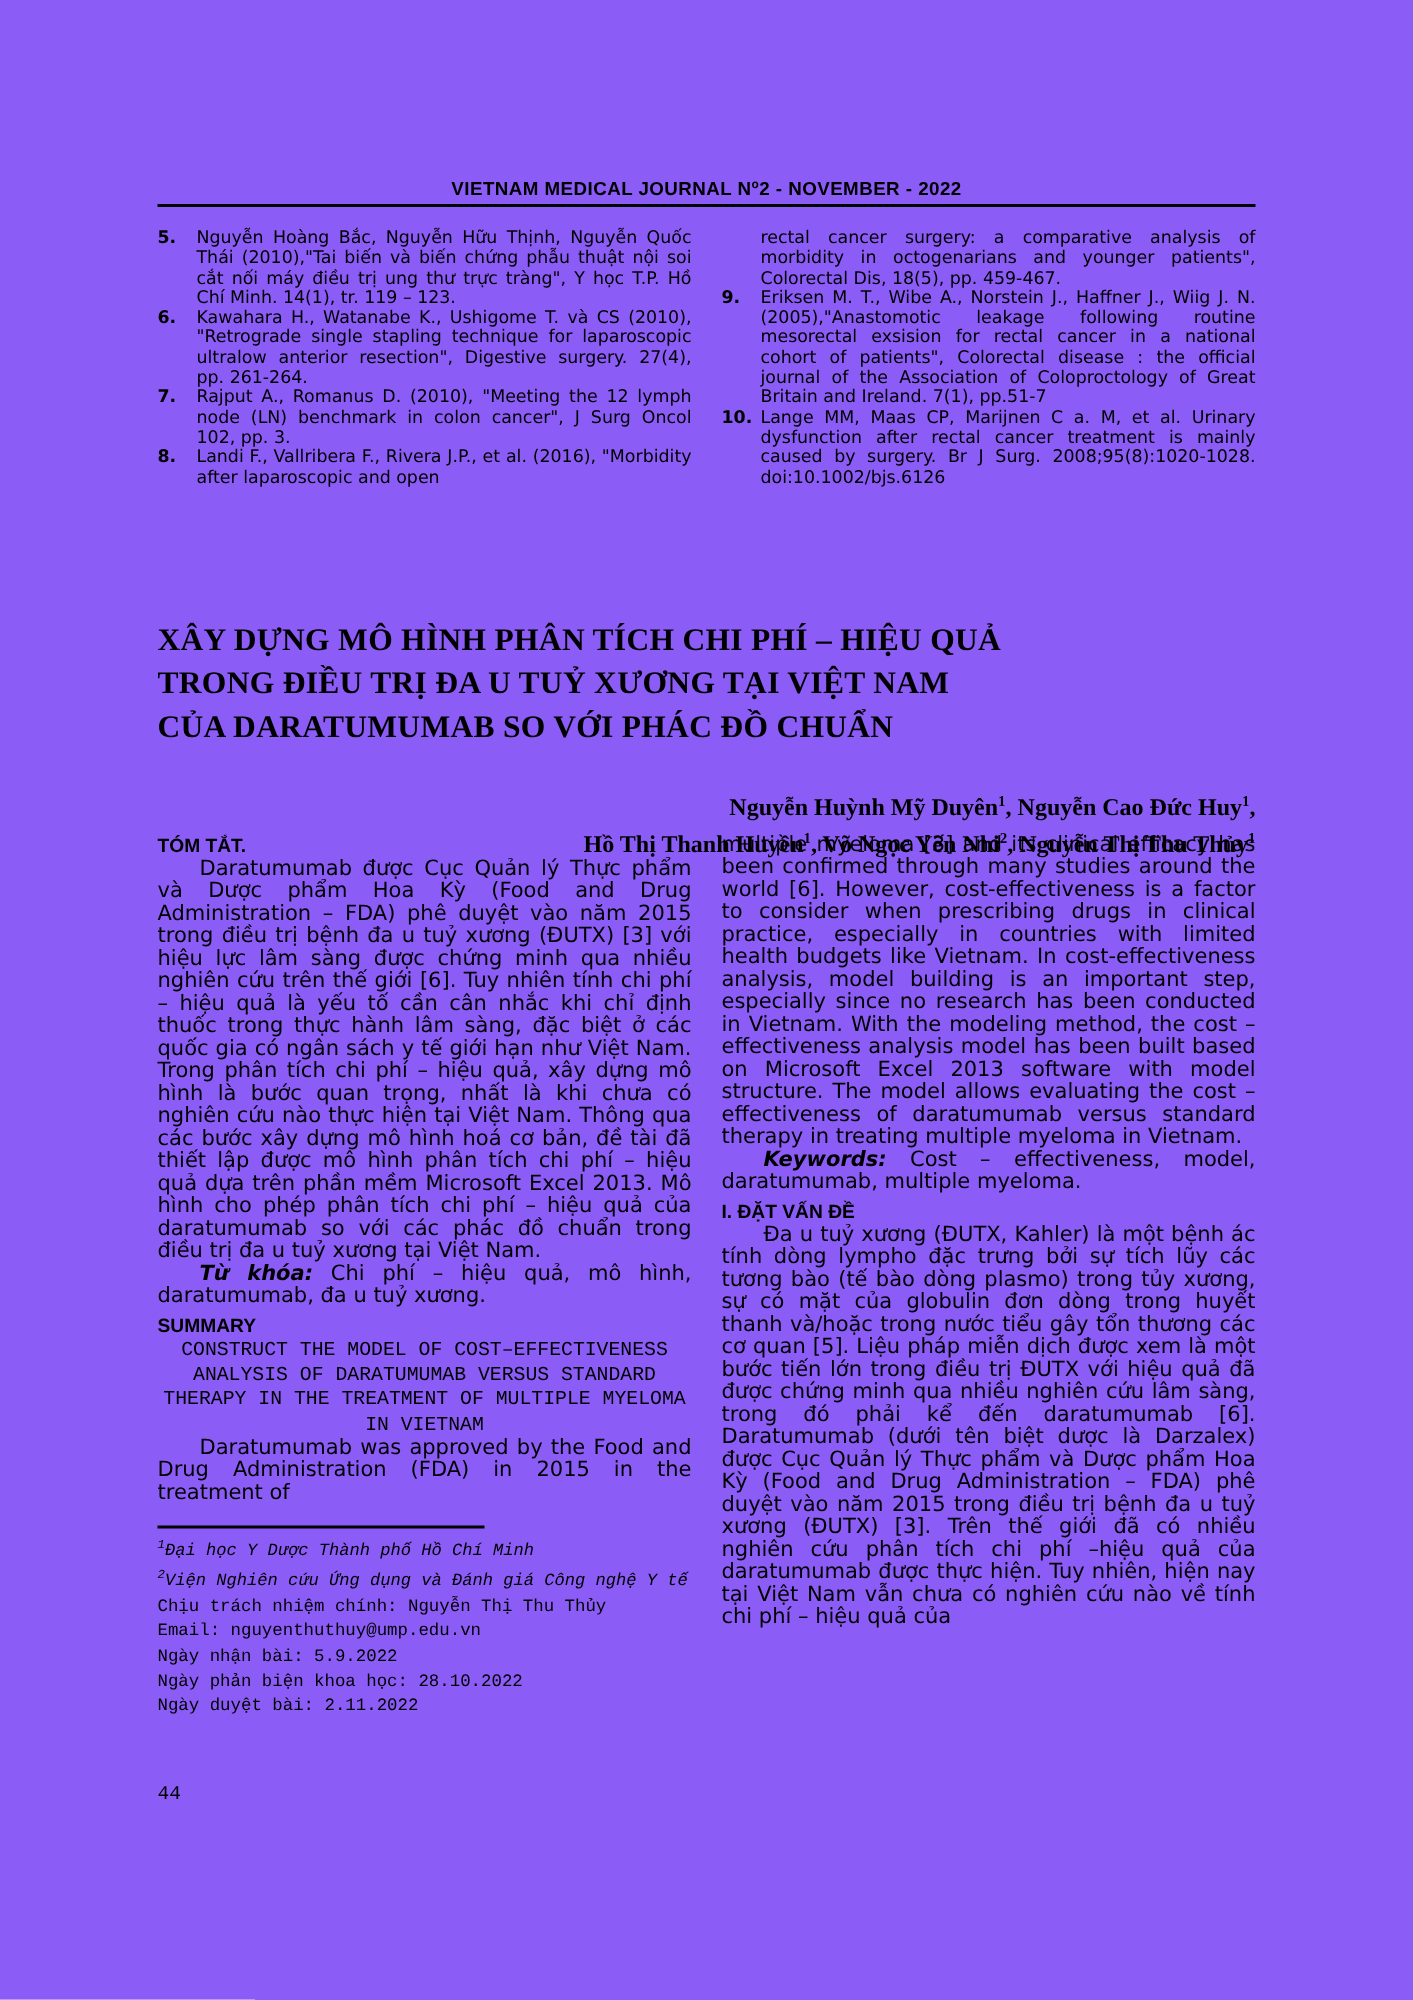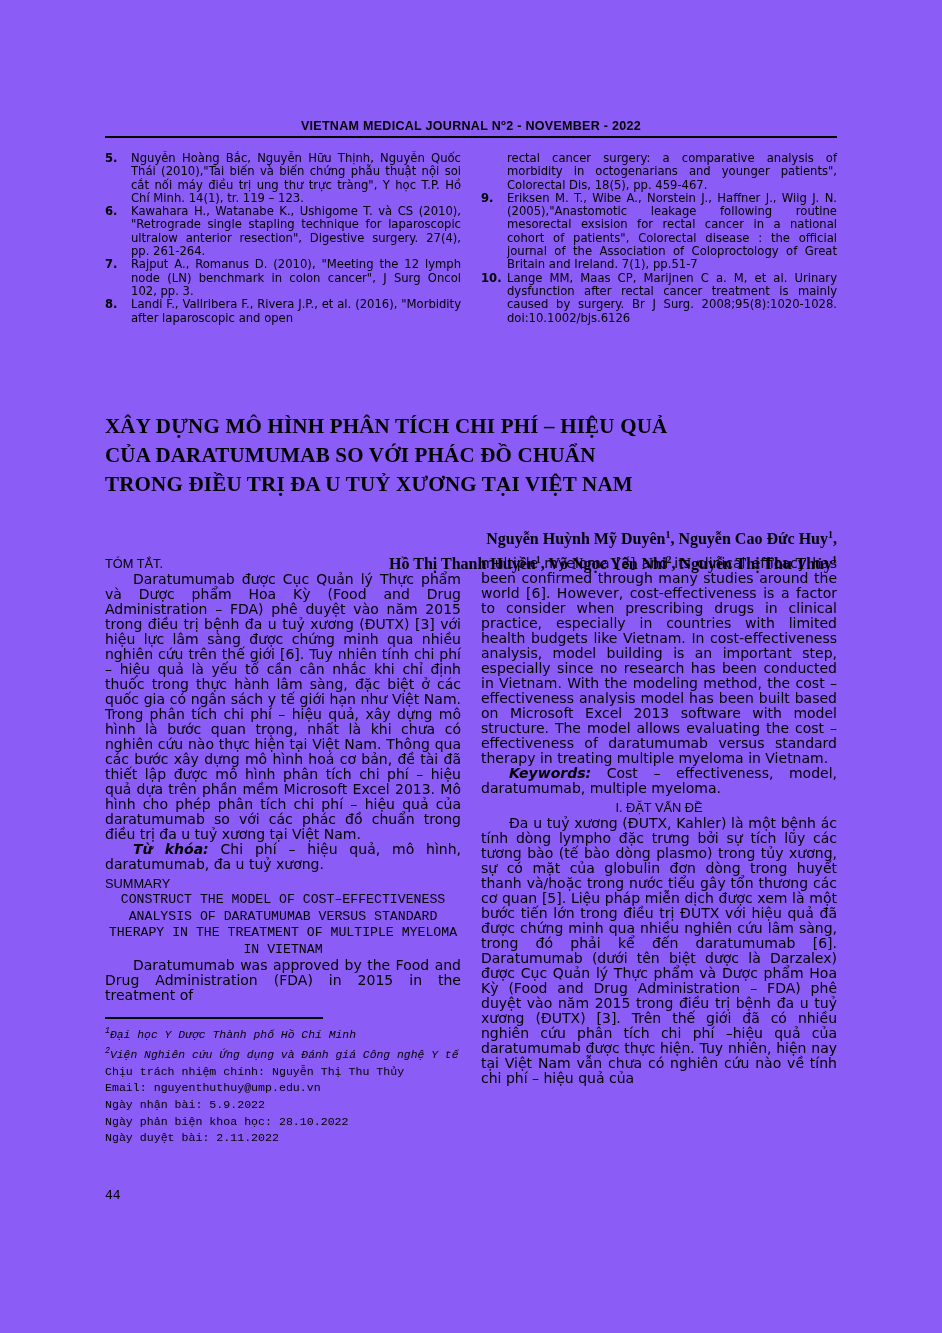--- a/index.html
+++ b/index.html
@@ -118,21 +118,21 @@
   .p {
     font-size: 14px;
     line-height: 15.0px;
     text-align: justify;
     margin: 0;
     font-family: "DejaVu Sans", sans-serif;
   }
   .p.indent { text-indent: 28px; }
   .sec-head {
     font-size: 12.8px;
-    font-weight: normal;
+    font-weight: bold;
     line-height: 16px;
     font-family: "Liberation Sans", sans-serif;
     margin: 0;
   }
   .eng-title {
     font-size: 13.2px;
     line-height: 16.5px;
     text-align: center;
     font-family: Liberation Mono, monospace;
     margin: 0;
@@ -221,42 +221,42 @@
       <div class="ref">
         <span class="num">10.</span>
         <span class="body"><b>Lange MM, Maas CP, Marijnen C a. M, et al.</b><span> Urinary dysfunction after rectal cancer treatment is mainly caused by surgery. Br J Surg. 2008;95(8):1020-1028. doi:10.1002/bjs.6126</span></span>
       </div>
 
     </div>
   </div>
 
   <div class="article-title">
     <div>XÂY DỰNG MÔ HÌNH PHÂN TÍCH CHI PHÍ – HIỆU QUẢ</div>
+    <div>TRONG ĐIỀU TRỊ ĐA U TUỶ XƯƠNG TẠI VIỆT NAM</div>
     <div>CỦA DARATUMUMAB SO VỚI PHÁC ĐỒ CHUẨN</div>
-    <div>TRONG ĐIỀU TRỊ ĐA U TUỶ XƯƠNG TẠI VIỆT NAM</div>
   </div>
 
   <div class="authors">
     <div><span>Nguyễn Huỳnh Mỹ Duyên</span><sup>1</sup><span>, Nguyễn Cao Đức Huy</span><sup>1</sup><span>,</span></div>
     <div><span>Hồ Thị Thanh Huyền</span><sup>1</sup><span>, Võ Ngọc Yến Nhi</span><sup>2</sup><span>, Nguyễn Thị Thu Thủy</span><sup>1</sup></div>
   </div>
 
   <div class="colL">
     <div class="sec-head">TÓM TẮT.</div>
     <p class="p indent">Daratumumab được Cục Quản lý Thực phẩm và Dược phẩm Hoa Kỳ (Food and Drug Administration – FDA) phê duyệt vào năm 2015 trong điều trị bệnh đa u tuỷ xương (ĐUTX) [3] với hiệu lực lâm sàng được chứng minh qua nhiều nghiên cứu trên thế giới [6]. Tuy nhiên tính chi phí – hiệu quả là yếu tố cần cân nhắc khi chỉ định thuốc trong thực hành lâm sàng, đặc biệt ở các quốc gia có ngân sách y tế giới hạn như Việt Nam. Trong phân tích chi phí – hiệu quả, xây dựng mô hình là bước quan trọng, nhất là khi chưa có nghiên cứu nào thực hiện tại Việt Nam. Thông qua các bước xây dựng mô hình hoá cơ bản, đề tài đã thiết lập được mô hình phân tích chi phí – hiệu quả dựa trên phần mềm Microsoft Excel 2013. Mô hình cho phép phân tích chi phí – hiệu quả của daratumumab so với các phác đồ chuẩn trong điều trị đa u tuỷ xương tại Việt Nam.</p>
     <p class="p indent"><span class="kw">Từ khóa:</span><span> Chi phí – hiệu quả, mô hình, daratumumab, đa u tuỷ xương.</span></p>
     <div class="sec-head" style="margin-top:4px;">SUMMARY</div>
     <p class="eng-title">CONSTRUCT THE MODEL OF COST–EFFECTIVENESS ANALYSIS OF DARATUMUMAB VERSUS STANDARD THERAPY IN THE TREATMENT OF MULTIPLE MYELOMA IN VIETNAM</p>
     <p class="p indent">Daratumumab was approved by the Food and Drug Administration (FDA) in 2015 in the treatment of</p>
   </div>
 
   <div class="colR">
     <p class="p">multiple myeloma [3] and its clinical efficacy has been confirmed through many studies around the world [6]. However, cost-effectiveness is a factor to consider when prescribing drugs in clinical practice, especially in countries with limited health budgets like Vietnam. In cost-effectiveness analysis, model building is an important step, especially since no research has been conducted in Vietnam. With the modeling method, the cost – effectiveness analysis model has been built based on Microsoft Excel 2013 software with model structure. The model allows evaluating the cost – effectiveness of daratumumab versus standard therapy in treating multiple myeloma in Vietnam.</p>
     <p class="p indent"><span class="kw">Keywords:</span><span> Cost – effectiveness, model, daratumumab, multiple myeloma.</span></p>
-    <div class="sec-head" style="margin-top:4px;text-align:center;">I. ĐẶT VẤN ĐỀ</div>
+    <div class="sec-head" style="margin-top:4px;">I. ĐẶT VẤN ĐỀ</div>
     <p class="p indent">Đa u tuỷ xương (ĐUTX, Kahler) là một bệnh ác tính dòng lympho đặc trưng bởi sự tích lũy các tương bào (tế bào dòng plasmo) trong tủy xương, sự có mặt của globulin đơn dòng trong huyết thanh và/hoặc trong nước tiểu gây tổn thương các cơ quan [5]. Liệu pháp miễn dịch được xem là một bước tiến lớn trong điều trị ĐUTX với hiệu quả đã được chứng minh qua nhiều nghiên cứu lâm sàng, trong đó phải kể đến daratumumab [6]. Daratumumab (dưới tên biệt dược là Darzalex) được Cục Quản lý Thực phẩm và Dược phẩm Hoa Kỳ (Food and Drug Administration – FDA) phê duyệt vào năm 2015 trong điều trị bệnh đa u tuỷ xương (ĐUTX) [3]. Trên thế giới đã có nhiều nghiên cứu phân tích chi phí –hiệu quả của daratumumab được thực hiện. Tuy nhiên, hiện nay tại Việt Nam vẫn chưa có nghiên cứu nào về tính chi phí – hiệu quả của</p>
   </div>
 
   <div class="foot-rule"></div>
   <div class="footnote">
     <div class="aff"><sup>1</sup><span>Đại học Y Dược Thành phố Hồ Chí Minh</span></div>
     <div class="aff"><sup>2</sup><span>Viện Nghiên cứu Ứng dụng và Đánh giá Công nghệ Y tế</span></div>
     <div>Chịu trách nhiệm chính: Nguyễn Thị Thu Thủy</div>
     <div>Email: nguyenthuthuy@ump.edu.vn</div>
     <div>Ngày nhận bài: 5.9.2022</div>

